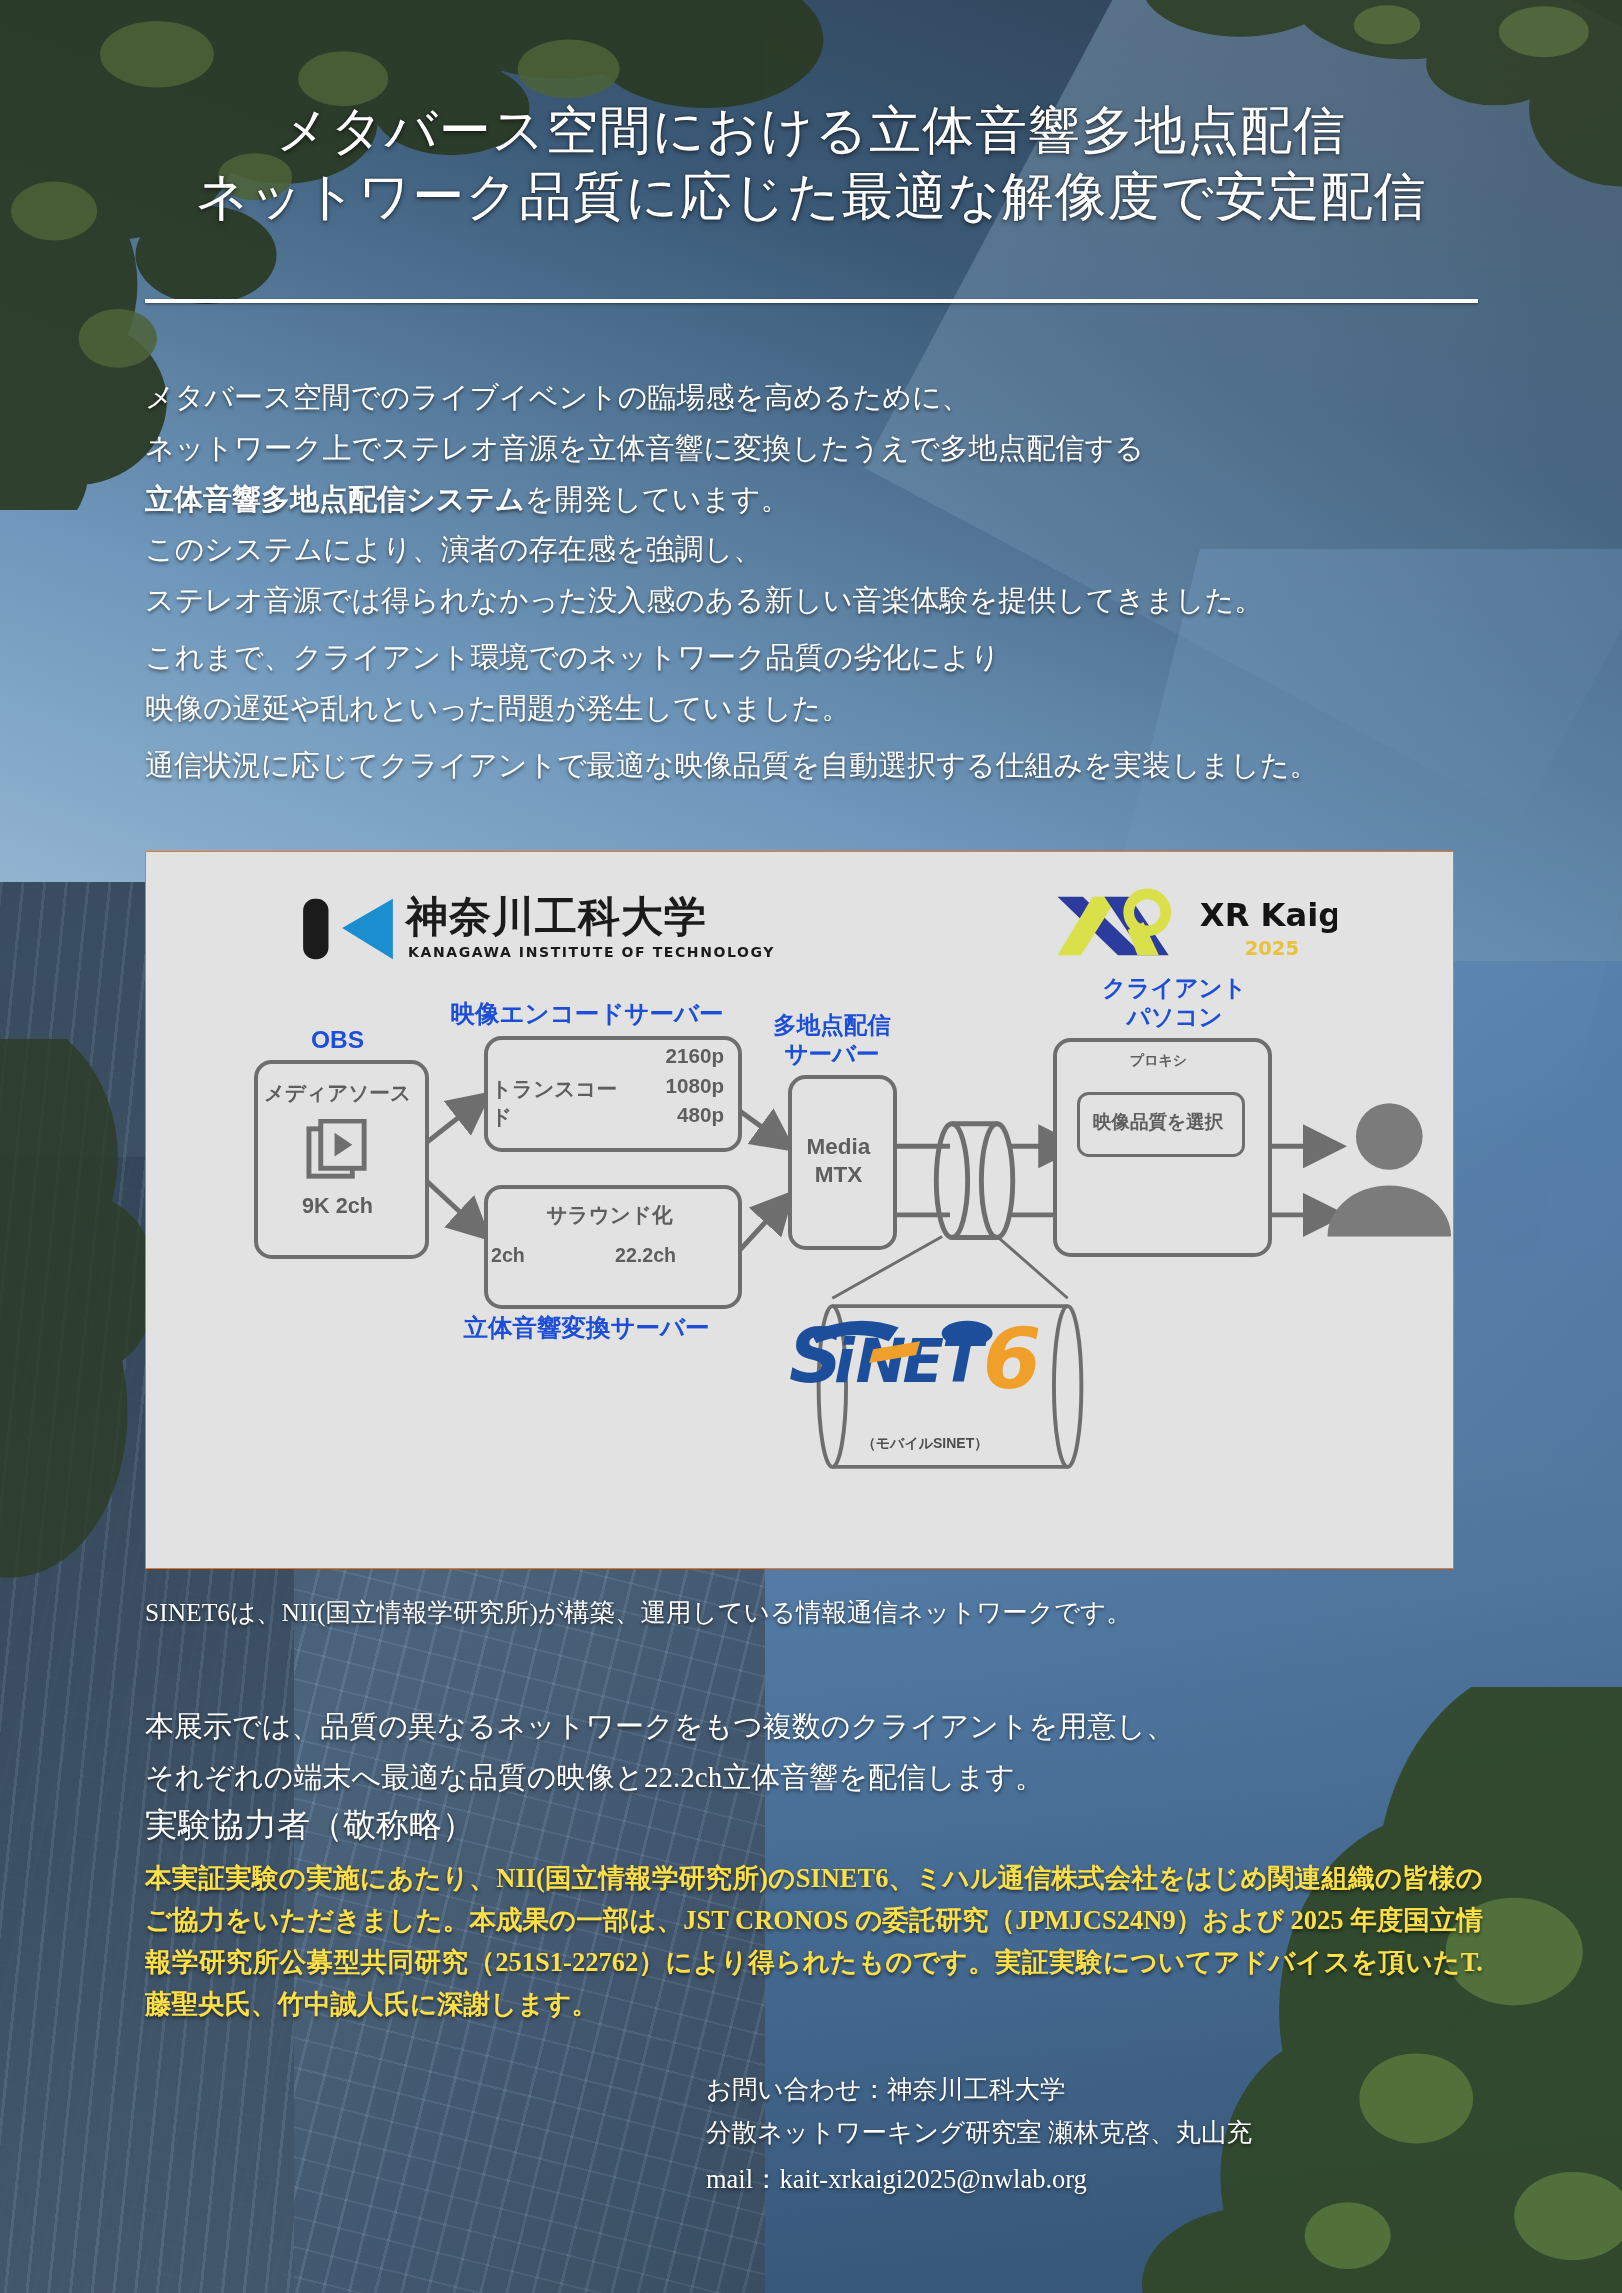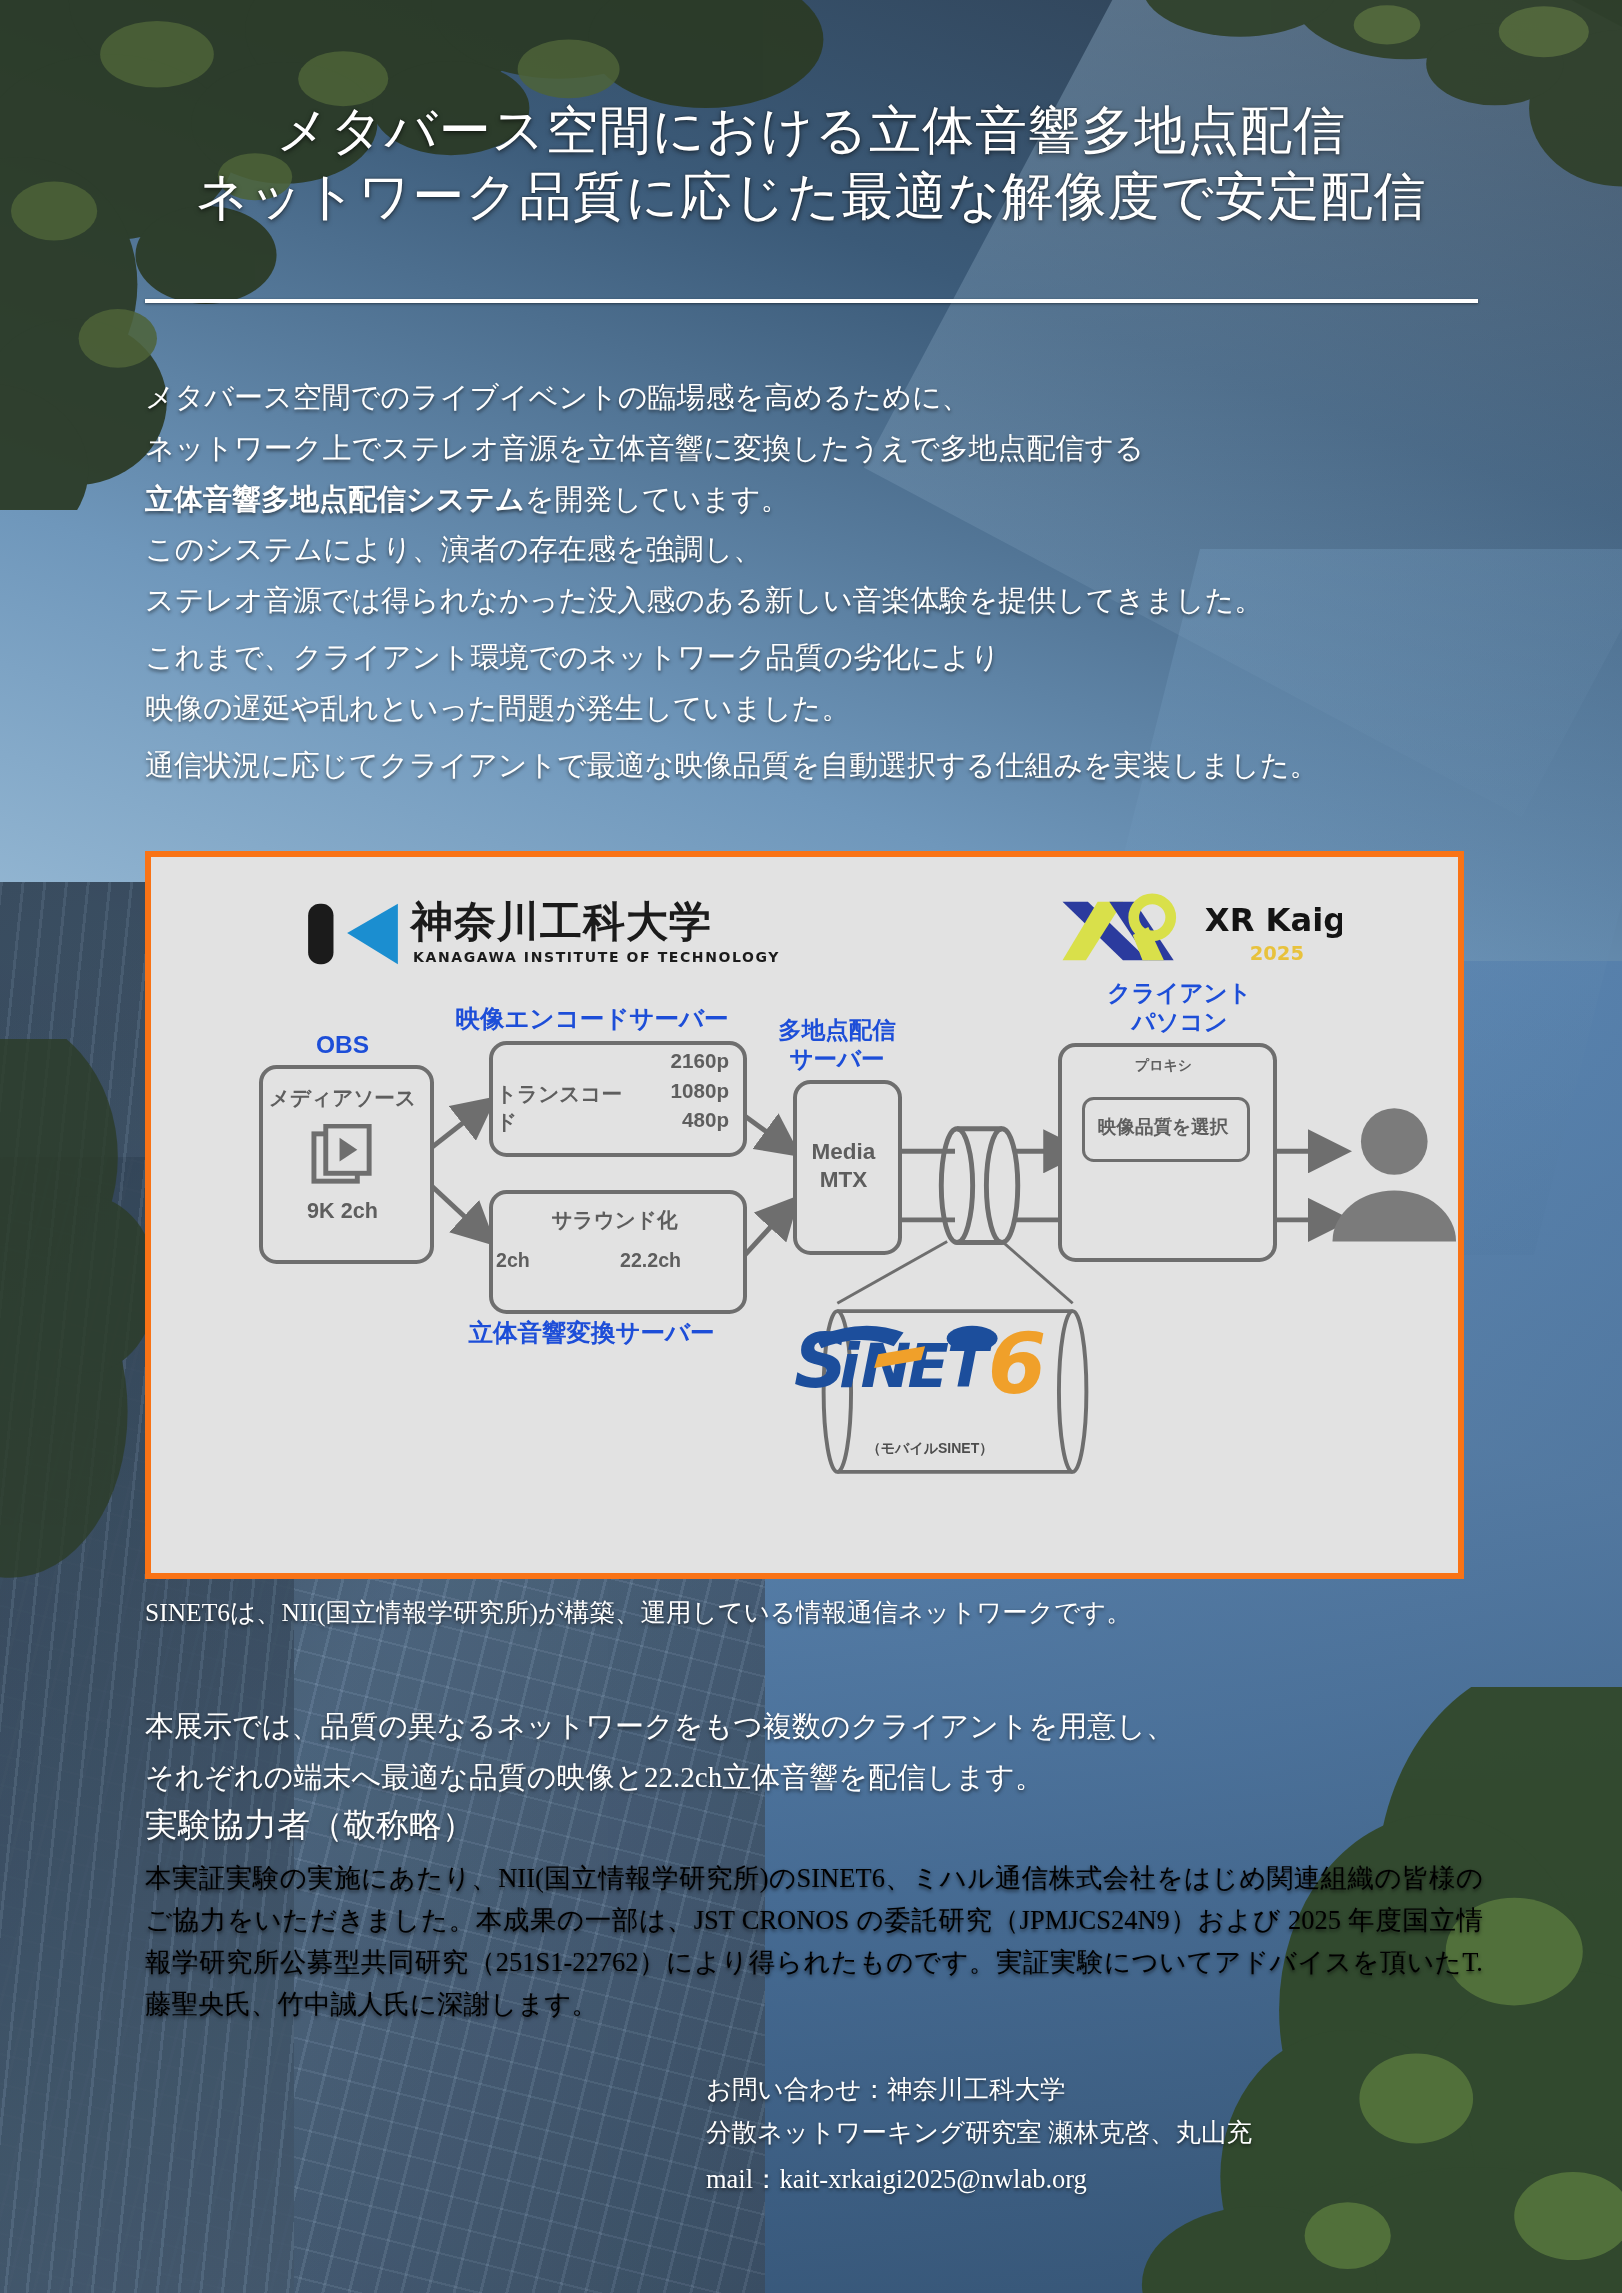--- a/index.html
+++ b/index.html
@@ -72,44 +72,44 @@
   .body-line b{font-weight:bold;}
 
   #para1{top:372px;}
   #para2{top:524px;}
   #para3{top:632px;}
   #para4{top:740px;}
 
   
   #diagram{
     position:absolute;left:145px;top:851px;width:1307px;height:716px;
-    background:#e2e2e2;border:6px solid #f97316;
+    background:#e2e2e2;border:1px solid #f97316;
   }
   #kait-logo{position:absolute;left:152px;top:39px;width:500px;height:80px;}
   #xr-logo{position:absolute;left:907px;top:35px;width:284px;height:78px;}
 
   .dg-label{position:absolute;color:#1d4ed8;font-weight:bold;
     font-family:"Liberation Sans","DejaVu Sans",sans-serif;text-align:center;}
   .dg-box{position:absolute;border:4.9px solid #6e6e6e;border-radius:17.6px;background:#e2e2e2;}
   .dg-text{position:absolute;color:#5e5e5e;font-weight:bold;
     font-family:"Liberation Sans","DejaVu Sans",sans-serif;text-align:center;}
 
   #sinet-wrap{position:absolute;left:637px;top:446px;width:284px;height:181px;}
   #sinet-cap{position:absolute;left:637px;top:583px;width:284px;text-align:center;
      color:#4d4d4d;font-weight:bold;font-size:14px;
      font-family:"Liberation Sans","DejaVu Sans",sans-serif;}
 
   #note1{position:absolute;left:145px;top:1593px;}
   #para5{position:absolute;left:145px;top:1701px;}
 
   #ack-head{position:absolute;left:145px;top:1803px;color:#fff;font-size:33px;
     text-shadow:0 2px 3.9px rgba(0,0,0,.6);white-space:nowrap;}
-  #ack-body{position:absolute;left:145px;top:1857px;width:1338px;color:#000000;
+  #ack-body{position:absolute;left:145px;top:1857px;width:1338px;color:#fde047;
     font-size:26.5px;line-height:42px;text-align:justify;text-justify:inter-character;
-    text-shadow:0 2px 3.9px rgba(0,0,0,.6);}
+    text-shadow:0 2px 3.9px rgba(0,0,0,.6);font-weight:bold;}
 
   #contact{position:absolute;left:706px;top:2068px;color:#fff;
     text-shadow:0 2px 3.9px rgba(0,0,0,.6);}
   .contact-line{font-size:25.5px;line-height:43px;white-space:nowrap;}
   .contact-mail{font-size:26.5px;line-height:51px;white-space:nowrap;}
 </style>
 </head>
 <body>
 
 <div id="bg">

